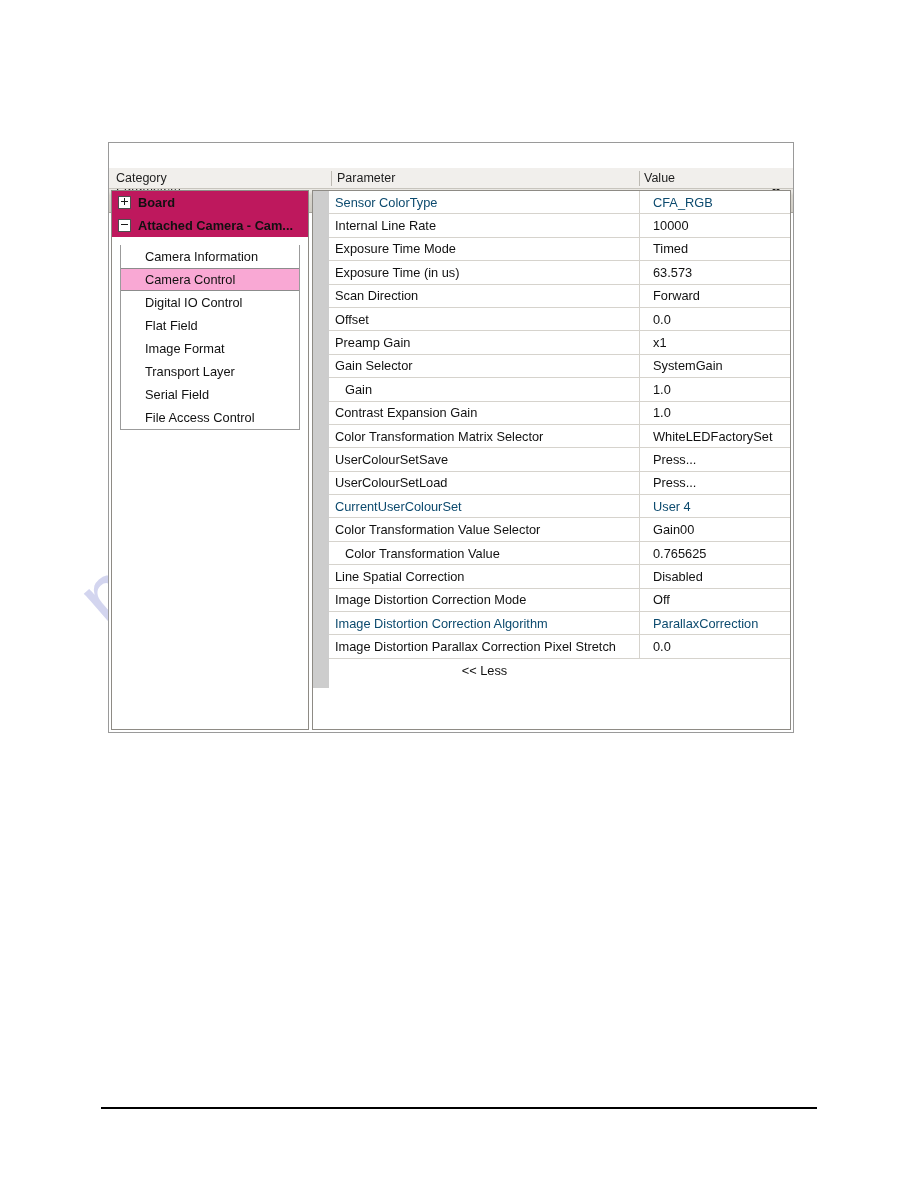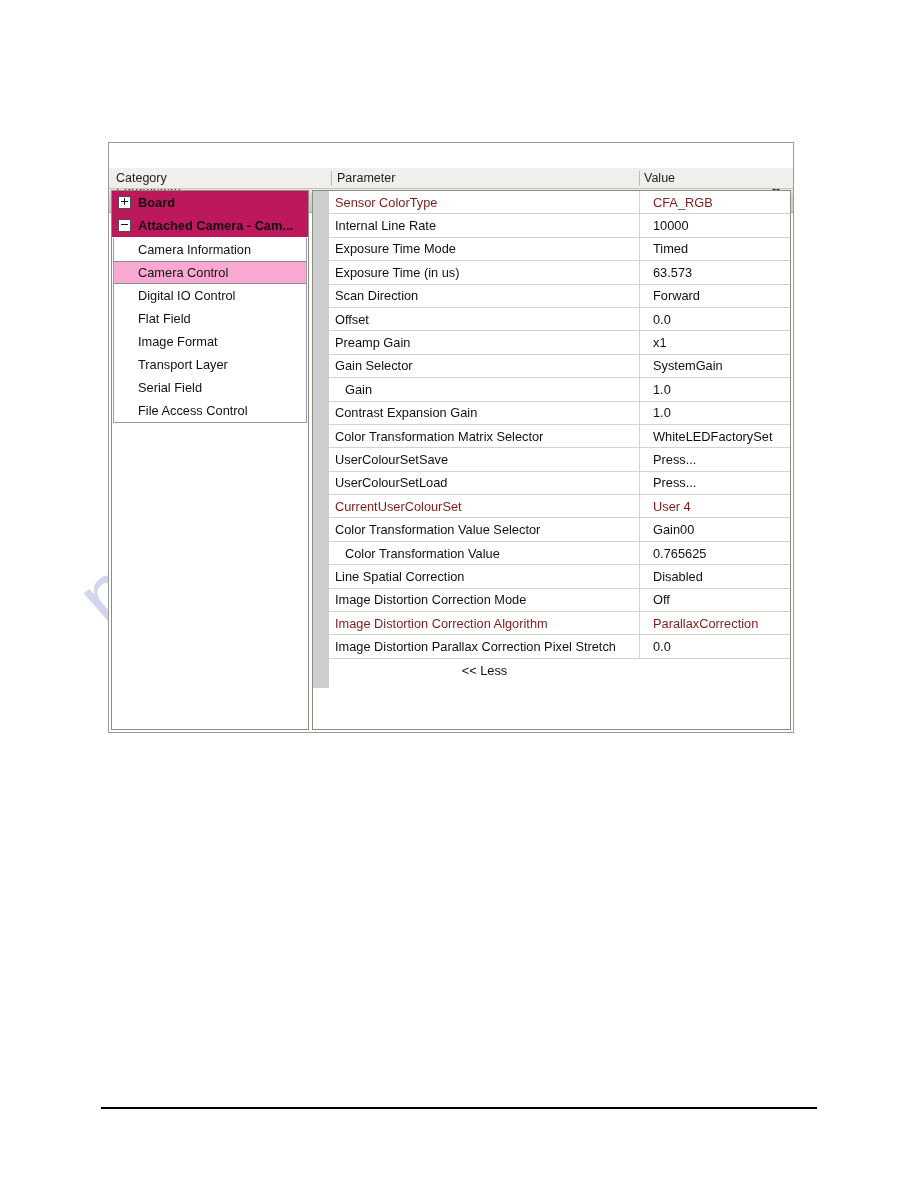--- a/index.html
+++ b/index.html
@@ -184,21 +184,21 @@
     left: 5px; top: 1px;
     width: 1px; height: 7px;
     background: #1a1a1a;
   }
   .tree-label { white-space: nowrap; overflow: hidden; }
 
   
   .tree-children {
     border: 1px solid #9b9b9b;
     border-top: none;
-    margin: 1px;
+    margin: 8px;
   }
   .tree-children .tree-node.level1 {
     border-left: none;
     border-right: none;
   }
 
   
   .param-panel {
     position: absolute;
     left: 203px;
@@ -269,21 +269,21 @@
     padding-left: 13px;
     box-sizing: border-box;
     border-left: 1px solid #d6d3cd;
     font-size: 12.8px;
     color: #111111;
     white-space: nowrap;
     overflow: hidden;
   }
   .row.disabled .cell-param,
   .row.disabled .cell-value {
-    color: #7f1d1d;
+    color: #0c4a6e;
   }
   .less-row {
     position: relative;
     height: 24px;
     display: flex;
     align-items: center;
     justify-content: center;
     font-size: 12.8px;
     color: #111111;
     cursor: pointer;

